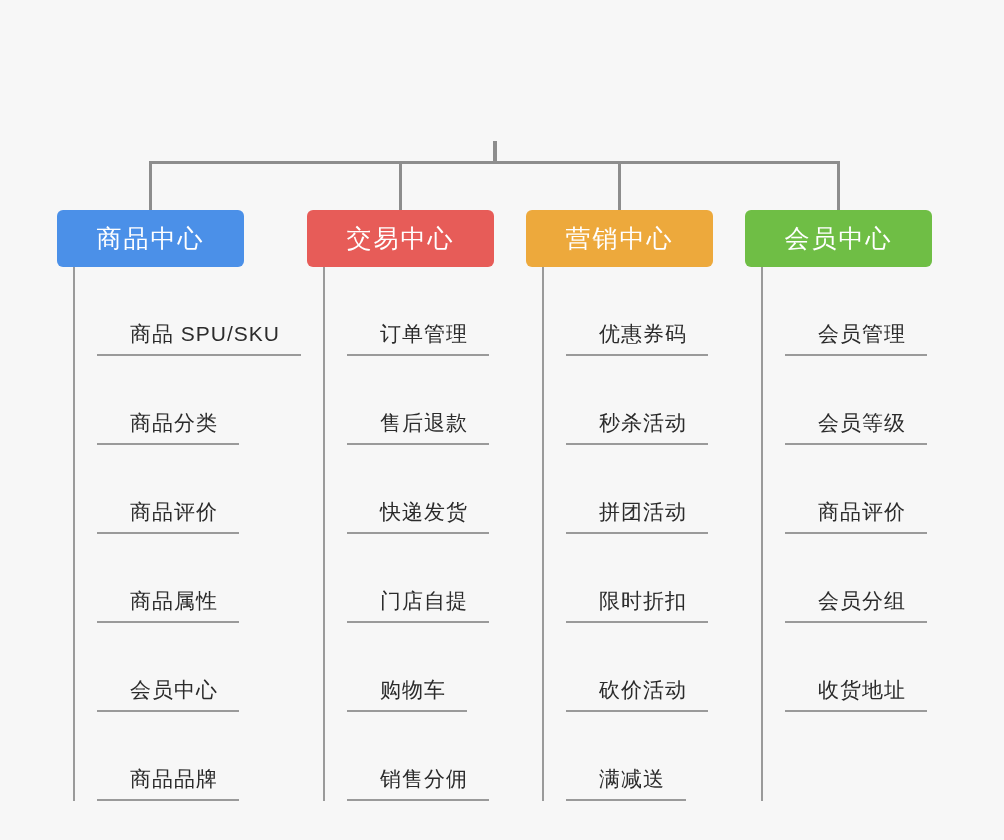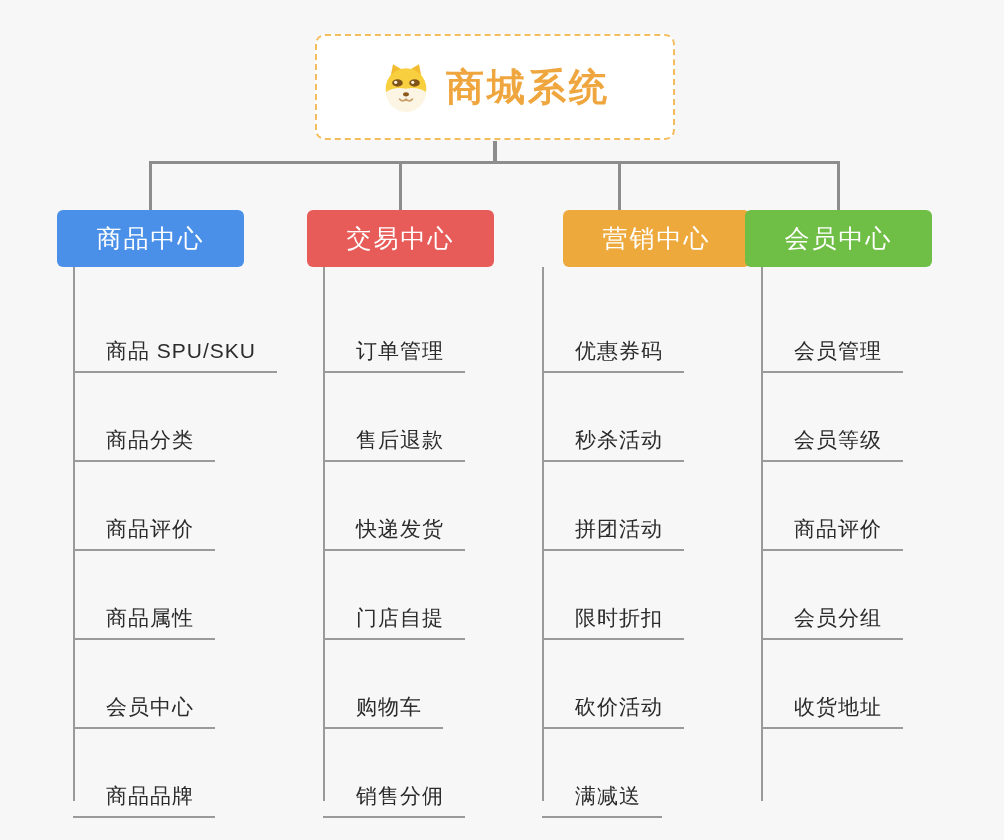--- a/index.html
+++ b/index.html
@@ -65,56 +65,41 @@
     white-space:nowrap;
   }
   .branch-trunk{
     position:absolute;
     left:16px;top:57px;
     width:2px;height:534px;
     background:#9a9a9a;
   }
   .leaf-list{
     position:absolute;
-    left:16px;top:74px;
+    left:16px;top:57px;padding-left:24px;
   }
   .leaf-row{
     height:89px;
     display:flex;align-items:flex-end;
   }
   .leaf-label{
     display:inline-block;
     white-space:nowrap;
     font-size:21px;
     color:#2b2b2b;
     letter-spacing:1px;
     padding:0 21px 6px 33px;
     border-bottom:2px solid #9a9a9a;
   }
 </style>
 </head>
 <body>
 
 <div class="canvas">
 
-  <div class="root-node">
-    <svg class="root-icon" width="52" height="52" viewBox="0 0 64 64" aria-hidden="true">
-      <path d="M13 19 L16 4 L28 11 Z" fill="#f3bb2f"></path>
-      <path d="M51 19 L48 4 L36 11 Z" fill="#f3bb2f"></path>
-      <circle cx="32" cy="34" r="25" fill="#f8cf3f"></circle>
-      <path d="M7.3 38 Q18 31 32 34 Q46 31 56.7 38 A24.7 24.7 0 0 1 7.3 38 Z" fill="#fdf5e4"></path>
-      <ellipse cx="21.5" cy="27" rx="6.5" ry="4.6" fill="#7f531a"></ellipse>
-      <ellipse cx="42.5" cy="27" rx="6.5" ry="4.6" fill="#7f531a"></ellipse>
-      <circle cx="19.3" cy="26.3" r="2" fill="#fdf5e4"></circle>
-      <circle cx="40.3" cy="26.3" r="2" fill="#fdf5e4"></circle>
-      <ellipse cx="32" cy="41" rx="3.6" ry="2.6" fill="#8a5a1c"></ellipse>
-      <path d="M24 47 Q28 51 32 47 Q36 51 40 47" fill="none" stroke="#c9a06a" stroke-width="2" stroke-linecap="round"></path>
-    </svg>
-    <span class="root-title" style="color: rgb(240, 166, 62);">商城系统</span>
-  </div>
 
   <div class="line root-stem"></div>
   <div class="line h-connector"></div>
   <div class="line drop drop-1"></div>
   <div class="line drop drop-2"></div>
   <div class="line drop drop-3"></div>
   <div class="line drop drop-4"></div>
 
   <div class="branch branch-1">
     <div class="branch-header" style="background: rgb(75, 144, 232);">商品中心</div>
@@ -160,21 +145,21 @@
       <div class="leaf-row">
           <span class="leaf-label">购物车</span>
         </div>
       <div class="leaf-row">
           <span class="leaf-label">销售分佣</span>
         </div>
     </div>
   </div>
 
   <div class="branch branch-3">
-    <div class="branch-header" style="background: rgb(237, 169, 60); margin-left: 37px;">营销中心</div>
+    <div class="branch-header" style="background: rgb(237, 169, 60);">营销中心</div>
     <div class="branch-trunk"></div>
     <div class="leaf-list">
       <div class="leaf-row">
           <span class="leaf-label">优惠券码</span>
         </div>
       <div class="leaf-row">
           <span class="leaf-label">秒杀活动</span>
         </div>
       <div class="leaf-row">
           <span class="leaf-label">拼团活动</span>

